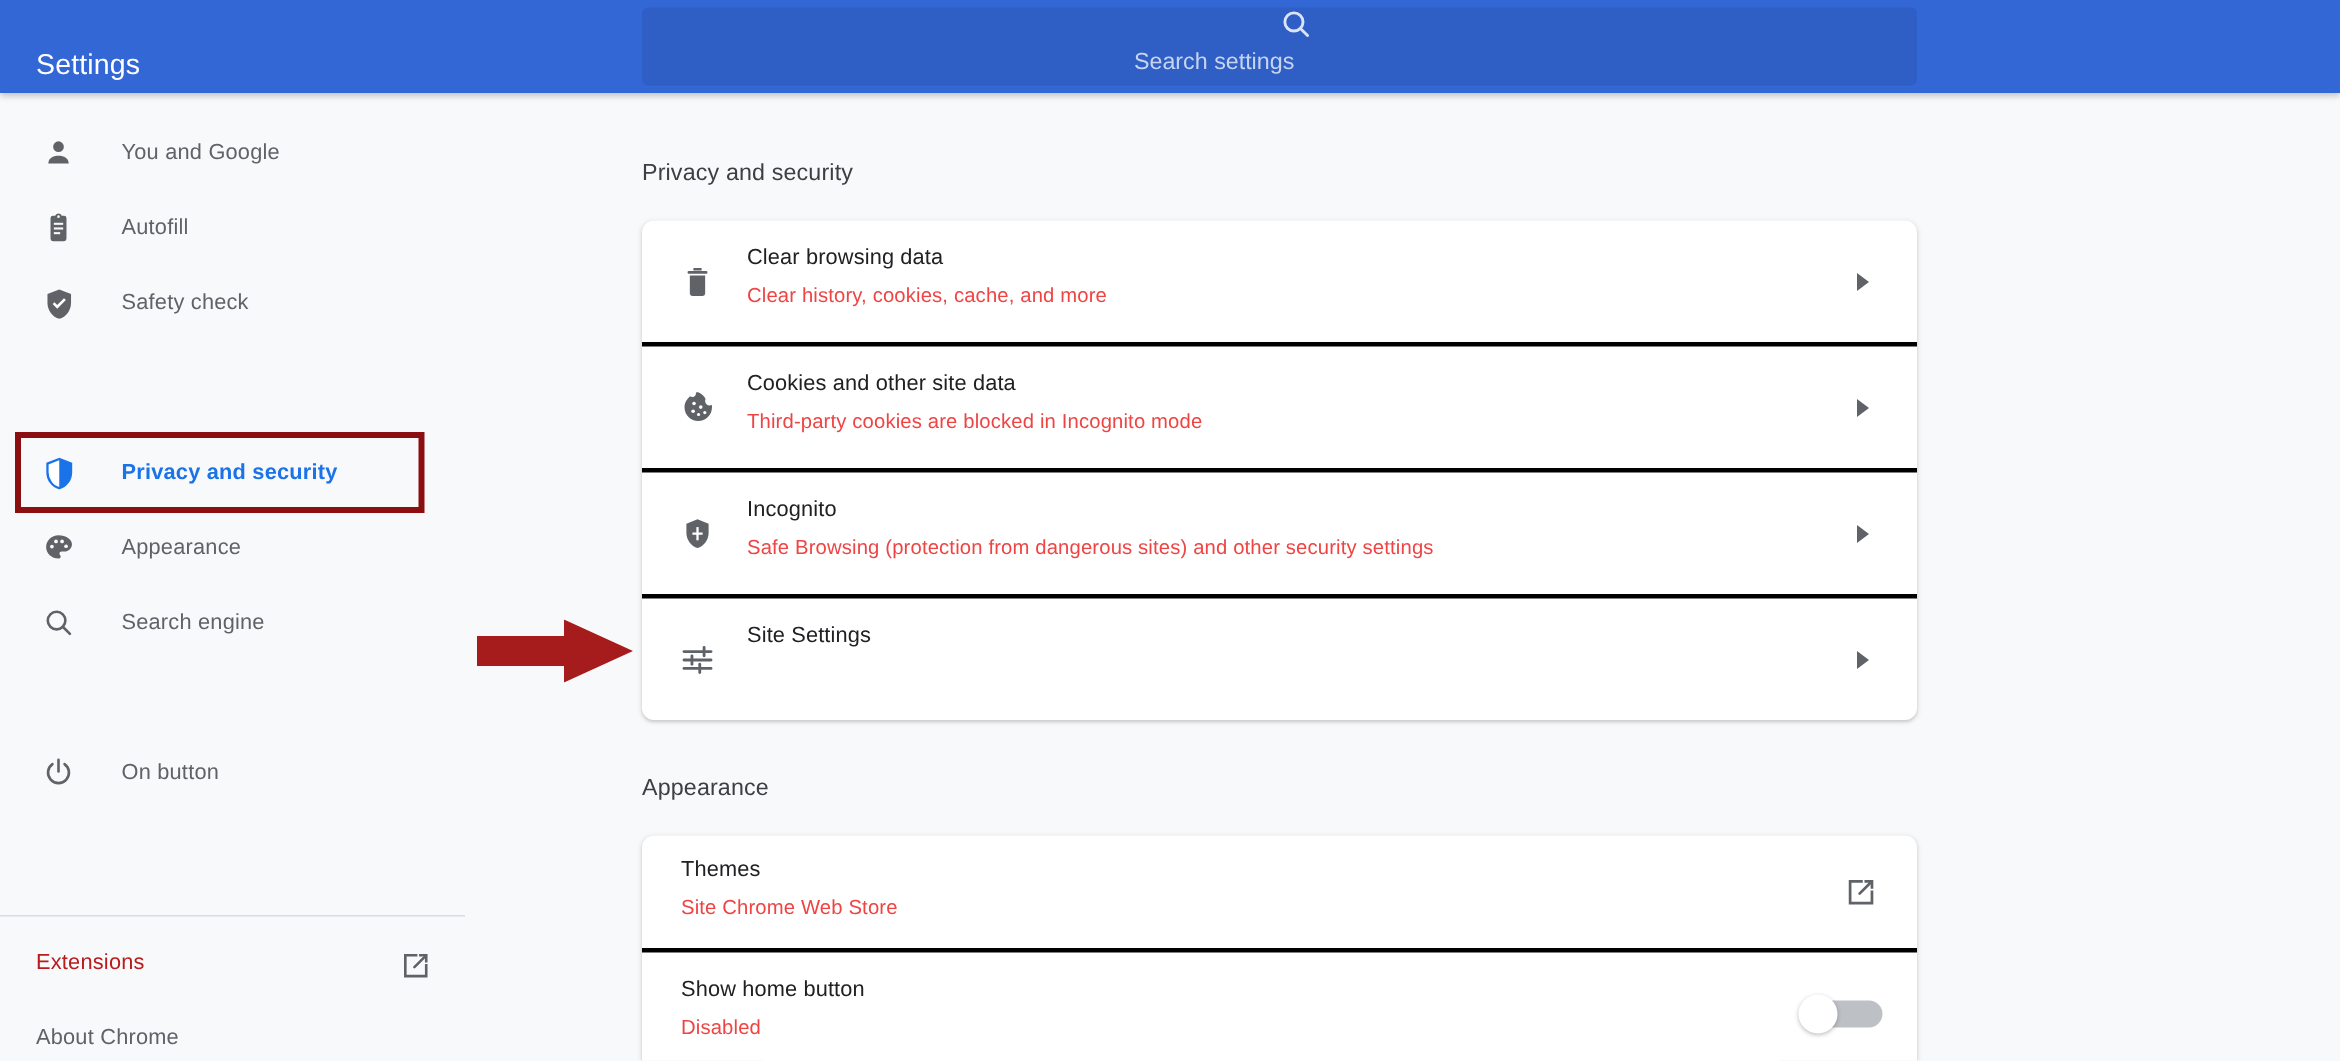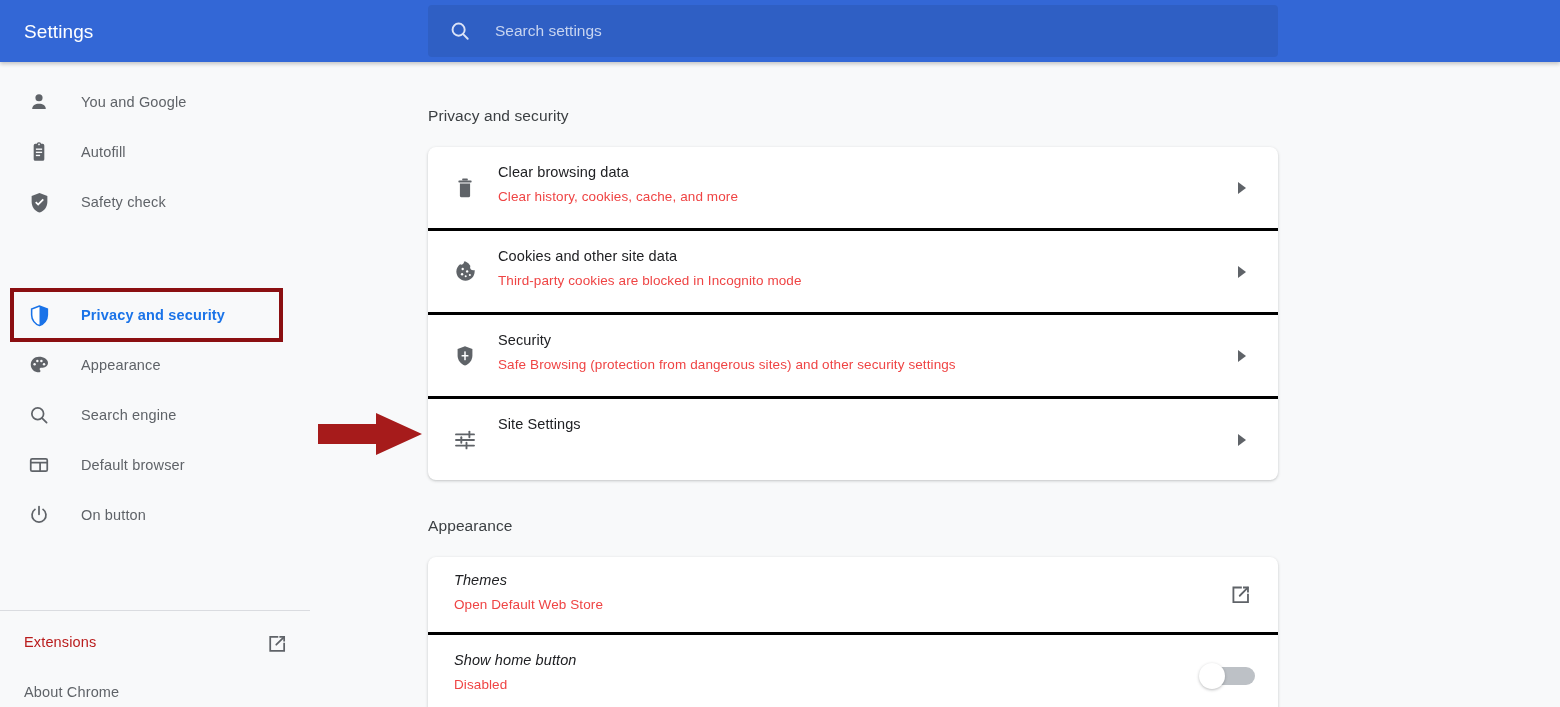--- a/index.html
+++ b/index.html
@@ -22,35 +22,36 @@
     top: 0; left: 0;
     width: 1560px;
     height: 62px;
     background: #3367d6;
     box-shadow: 0 2px 4px rgba(0,0,0,0.22);
     z-index: 20;
   }
   #header-title {
     position: absolute;
     left: 24px;
-    top: 21px;
+    top: 33px;
     font-size: 19px;
     color: #ffffff;
     letter-spacing: .1px;
   }
   #search-box {
     position: absolute;
     left: 428px;
     top: 5px;
     width: 850px;
     height: 52px;
     background: #2f5fc4;
     border-radius: 4px;
     display: flex;
     align-items: center;
+    flex-direction: column;
   }
   #search-icon {
     margin-left: 21px;
     width: 22px;
     height: 22px;
     display: flex;
     align-items: center;
     justify-content: center;
   }
   #search-icon svg { display:block; }
@@ -257,21 +258,21 @@
     right: 32px;
     top: 50%;
     transform: translateY(-50%);
     width: 0; height: 0;
     border-top: 6px solid transparent;
     border-bottom: 6px solid transparent;
     border-left: 8px solid #5f6368;
   }
 
   
-  .card-row.plain .row-title { left: 26px; font-style: italic; }
+  .card-row.plain .row-title { left: 26px; }
   .card-row.plain .row-sub { left: 26px; }
   .row-extlink {
     position: absolute;
     right: 26px;
     top: 50%;
     transform: translateY(-50%);
     width: 23px;
     height: 23px;
   }
   .toggle {
@@ -392,30 +393,20 @@
   <div class="nav-item" style="top:328px">
     <span class="nav-ic">
       <svg width="22" height="22" viewBox="0 0 24 24" fill="none" stroke="#5f6368" stroke-width="1.9" stroke-linecap="round">
         <circle cx="10.6" cy="10.6" r="6.4"></circle>
         <line x1="15.3" y1="15.3" x2="20.3" y2="20.3"></line>
       </svg>
     </span>
     <span class="nav-lbl">Search engine</span>
   </div>
 
-  <div class="nav-item" style="top:378px">
-    <span class="nav-ic">
-      <svg width="22" height="22" viewBox="0 0 24 24">
-        <rect x="3" y="5.2" width="18" height="13.6" rx="1.6" fill="none" stroke="#5f6368" stroke-width="1.9"></rect>
-        <line x1="3" y1="9.4" x2="21" y2="9.4" stroke="#5f6368" stroke-width="1.9"></line>
-        <line x1="13.2" y1="9.4" x2="13.2" y2="18.8" stroke="#5f6368" stroke-width="1.9"></line>
-      </svg>
-    </span>
-    <span class="nav-lbl">Default browser</span>
-  </div>
 
   <div class="nav-item" style="top:428px">
     <span class="nav-ic">
       <svg width="22" height="22" viewBox="0 0 24 24" fill="none" stroke="#5f6368" stroke-width="1.9" stroke-linecap="round">
         <path d="M7.6 5.9a7.6 7.6 0 1 0 8.8 0"></path>
         <line x1="12" y1="2.8" x2="12" y2="11.2"></line>
       </svg>
     </span>
     <span class="nav-lbl">On button</span>
   </div>
@@ -475,21 +466,21 @@
     </div>
 
     <div class="card-row">
       <span class="row-ic">
         <svg width="24" height="24" viewBox="0 0 24 24">
           <path d="M12 2.2 4.6 5.1v6.3c0 4.6 3.2 8.9 7.4 10 4.2-1.1 7.4-5.4 7.4-10V5.1z" fill="#5f6368"></path>
           <rect x="11.25" y="7.4" width="1.5" height="8.8" fill="#ffffff"></rect>
           <rect x="8.6" y="11" width="6.8" height="1.5" fill="#ffffff"></rect>
         </svg>
       </span>
-      <span class="row-title">Security</span>
+      <span class="row-title">Incognito</span>
       <span class="row-sub">Safe Browsing (protection from dangerous sites) and other security settings</span>
       <span class="row-chevron"></span>
     </div>
 
     <div class="card-row">
       <span class="row-ic">
         <svg width="24" height="24" viewBox="0 0 24 24" stroke="#5f6368" stroke-width="1.9" stroke-linecap="round">
           <line x1="3" y1="6.4" x2="15.4" y2="6.4"></line>
           <line x1="17.6" y1="6.4" x2="21" y2="6.4"></line>
           <line x1="16.4" y1="3.6" x2="16.4" y2="9.2"></line>
@@ -505,21 +496,21 @@
       <span class="row-chevron"></span>
     </div>
   </div>
 
   <div class="section-title" style="top:455px">Appearance</div>
 
   <div class="card" style="top:495px">
 
     <div class="card-row plain" style="height:75px">
       <span class="row-title" style="top:15px">Themes</span>
-      <span class="row-sub" style="top:40px">Open Default Web Store</span>
+      <span class="row-sub" style="top:40px">Site Chrome Web Store</span>
       <span class="row-extlink">
         <svg width="23" height="23" viewBox="0 0 24 24" fill="none" stroke="#5f6368" stroke-width="1.9">
           <path d="M13.4 4.2H4.6v15.2h15.2v-8.8"></path>
           <line x1="11.2" y1="12.8" x2="19.6" y2="4.4" stroke-linecap="round"></line>
           <polyline points="14.6,4.2 19.8,4.2 19.8,9.4"></polyline>
         </svg>
       </span>
     </div>
 
     <div class="card-row plain" style="height:81px">

